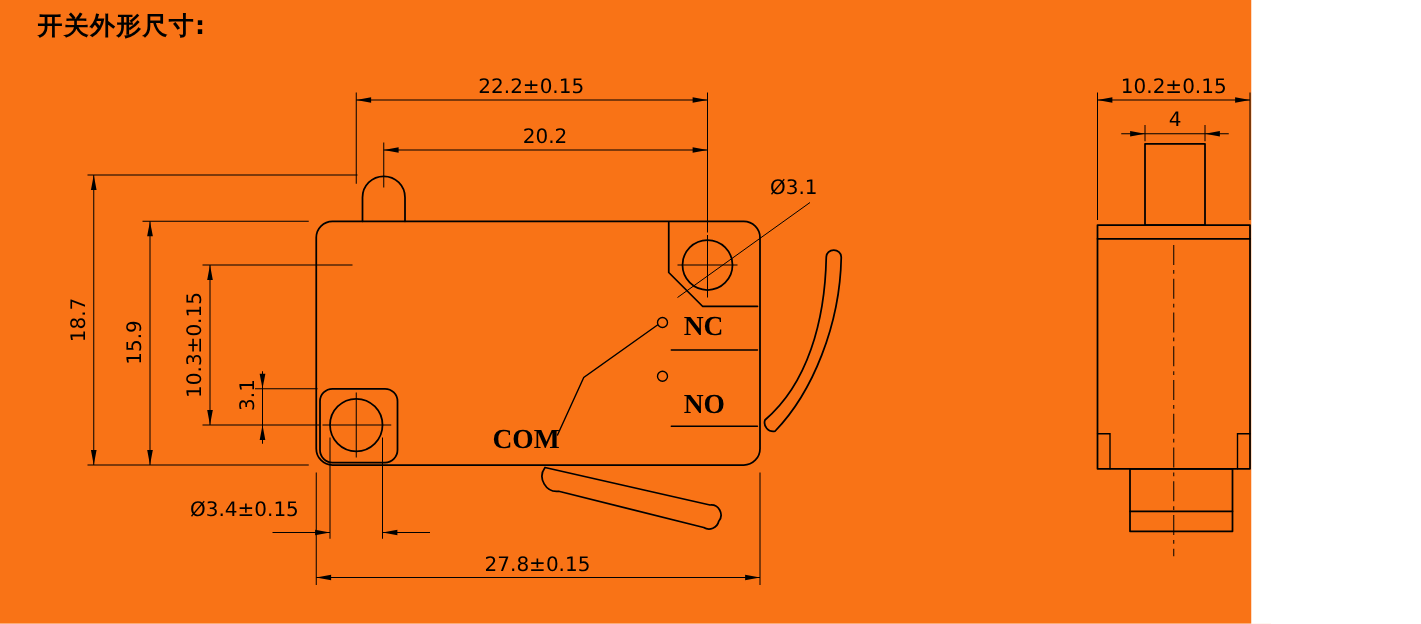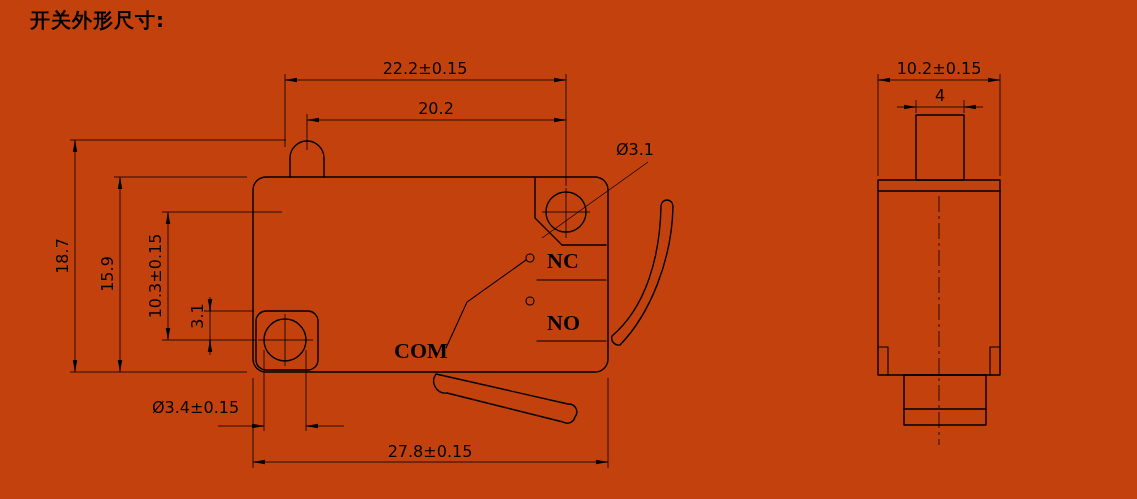--- a/index.html
+++ b/index.html
@@ -1,16 +1,16 @@
 <!DOCTYPE html>
 <html><head>
 <meta charset="utf-8">
 <style>
   html,body{margin:0;padding:0;background:#fff;}
-  .page{position:relative;width:1137px;height:499px;background:#c2410c;overflow:hidden;
+  .page{position:relative;width:1001px;height:499px;background:#f97316;overflow:hidden;
         font-family:"DejaVu Sans",sans-serif;text-align:right;}
   .title{position:absolute;left:30px;top:7px;font-size:20px;font-weight:600;color:#000;
          letter-spacing:1px;font-family:"DejaVu Sans",sans-serif;}
   svg{position:absolute;left:0;top:0;}
   .obj{stroke:#000;stroke-width:1.4;fill:none;stroke-linejoin:round;stroke-linecap:round;}
   .med{stroke:#000;stroke-width:1.1;fill:none;stroke-linecap:round;}
   .thin{stroke:#000;stroke-width:0.8;fill:none;}
   .dimtext{font-family:"DejaVu Sans",sans-serif;font-size:16px;fill:#000;}
   .termtext{font-family:"Liberation Serif",serif;font-weight:bold;font-size:22px;fill:#000;}
   .cl{stroke:#000;stroke-width:0.8;fill:none;stroke-dasharray:16 4 3 4;}

